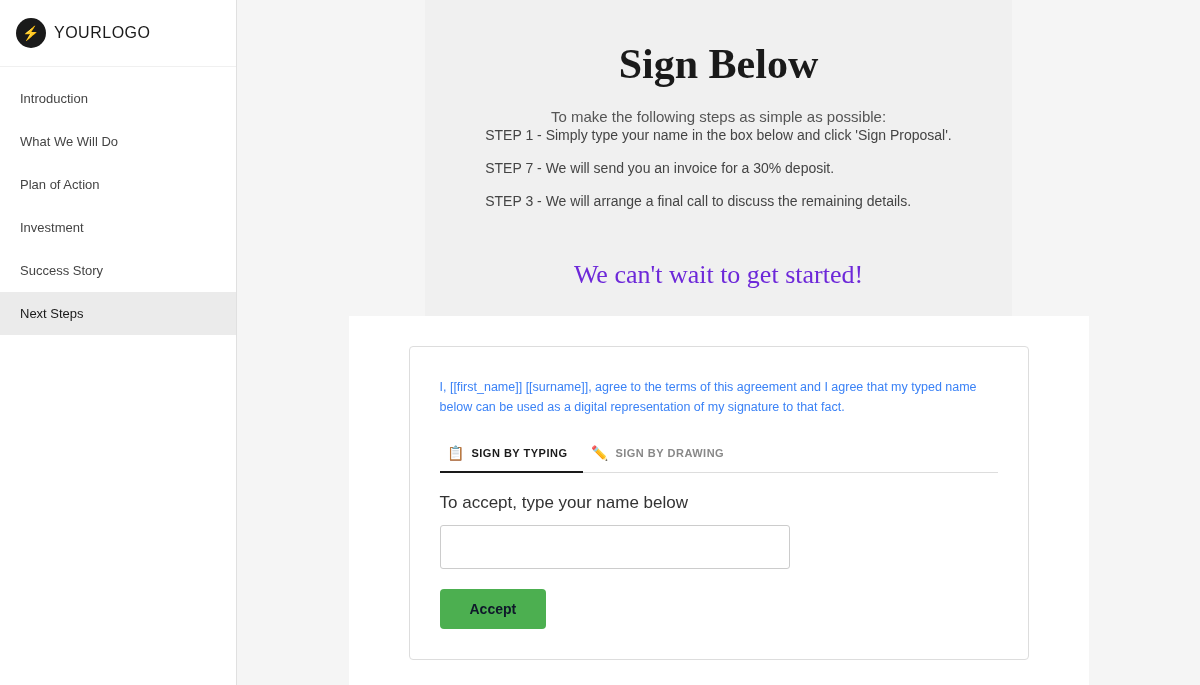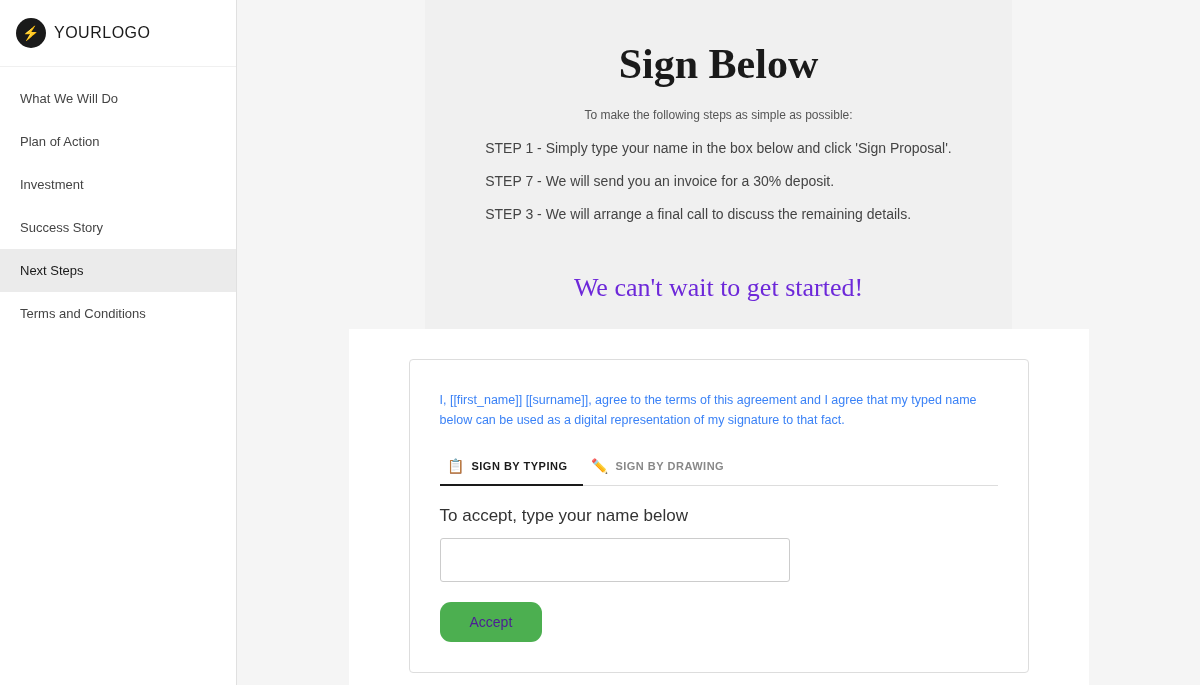--- a/index.html
+++ b/index.html
@@ -93,23 +93,23 @@
     }
     .hero-title {
       font-family: Georgia, serif;
       font-size: 42px;
       font-weight: 700;
       color: #1a1a1a;
       margin-bottom: 20px;
     }
     .hero-subtitle {
       font-family: Arial, sans-serif;
-      font-size: 12px;
+      font-size: 15px;
       color: #555;
-      margin-bottom: 16px;
+      margin-bottom: 0;
     }
     .hero-steps {
       text-align: left;
       display: inline-block;
       margin: 0 auto 16px auto;
     }
     .hero-step {
       font-family: Arial, sans-serif;
       font-size: 14px;
       color: #444;
@@ -196,49 +196,49 @@
       border-radius: 3px;
       padding: 8px 12px;
       font-size: 14px;
       font-family: Arial, sans-serif;
       display: block;
       margin-bottom: 20px;
       outline: none;
     }
     .accept-button {
       background: #4caf50;
-      color: #4c1d95;
+      color: #0f172a;
       border: none;
-      border-radius: 11px;
+      border-radius: 4px;
       padding: 12px 30px;
       font-family: Arial, sans-serif;
       font-size: 14px;
       cursor: pointer;
-      font-weight: 400;
+      font-weight: 700;
     }
   </style>
 </head>
 <body>
 
 <aside class="sidebar">
   <div class="sidebar-logo">
     <div class="logo-icon">
       <span>⚡</span>
     </div>
     <div class="logo-text">
       <span>YOUR</span><span style="font-weight:400">LOGO</span>
     </div>
   </div>
   <nav class="sidebar-nav">
+    <div class="sidebar-item">Introduction</div>
     <div class="sidebar-item">What We Will Do</div>
     <div class="sidebar-item">Plan of Action</div>
     <div class="sidebar-item">Investment</div>
     <div class="sidebar-item">Success Story</div>
     <div class="sidebar-item active">Next Steps</div>
-    <div class="sidebar-item">Terms and Conditions</div>
   </nav>
 </aside>
 
 <main class="main">
 
   <section class="hero">
     <h1 class="hero-title">Sign Below</h1>
     <p class="hero-subtitle">To make the following steps as simple as possible:</p>
     <div class="hero-steps">
       <p class="hero-step">STEP 1 - Simply type your name in the box below and click 'Sign Proposal'.</p>

